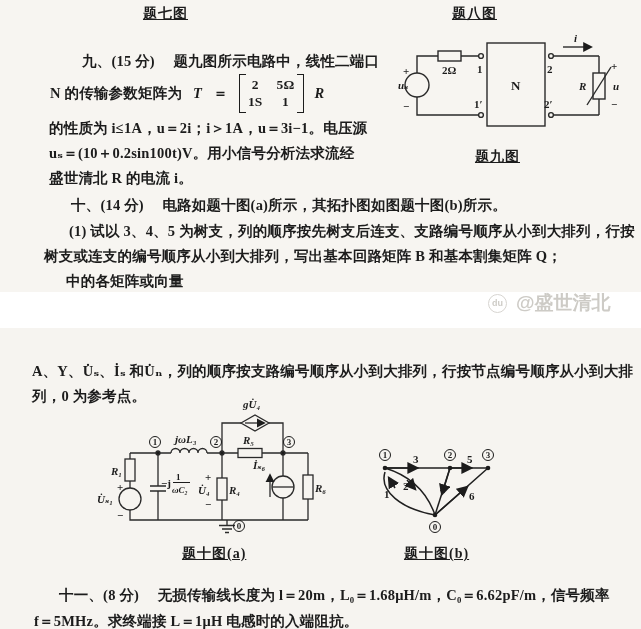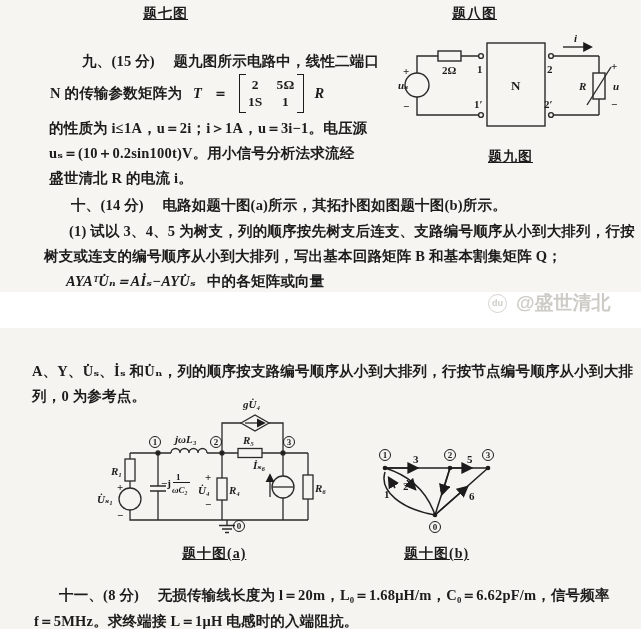--- a/index.html
+++ b/index.html
@@ -86,27 +86,26 @@
   <text x="77" y="80">1′</text>
   <text x="150" y="45">2</text>
   <text x="147" y="80">2′</text>
   <text x="114" y="62" style="font-size:13px">N</text>
   <text x="177" y="14" class="it">i</text>
   <text x="182" y="62" class="it">R</text>
   <text x="216" y="62" class="it">u</text>
   <text x="214" y="42">+</text>
   <text x="214" y="80">−</text>
 </svg>
-<div class="cap" style="left:488px;top:148px">题九图</div>
+<div class="cap" style="left:475px;top:148px">题九图</div>
 
 <p class="ln" style="left:55px;top:180px">十、(14 分)　 电路如题十图(a)所示，其拓扑图如图题十图(b)所示。</p>
 <p class="ln" style="left:53px;top:206px">(1) 试以 3、4、5 为树支，列的顺序按先树支后连支、支路编号顺序从小到大排列，行按</p>
 <p class="ln" style="left:28px;top:231px">树支或连支的编号顺序从小到大排列，写出基本回路矩阵 B 和基本割集矩阵 Q；</p>
 <div class="ln mathrow" style="left:50px;top:256px">
-  <span class="bi">AYAᵀU̇ₙ＝Aİₛ−AYU̇ₛ</span>
   <span>中的各矩阵或向量</span>
 </div>
 <div class="wm wm-mid">
   <span class="badge">du</span>
   <span>@盛世清北</span>
 </div>
 
 <p class="ln" style="left:16px;top:346px">A、Y、U̇ₛ、İₛ 和U̇ₙ，列的顺序按支路编号顺序从小到大排列，行按节点编号顺序从小到大排</p>
 <p class="ln" style="left:16px;top:371px">列，0 为参考点。</p>
 

